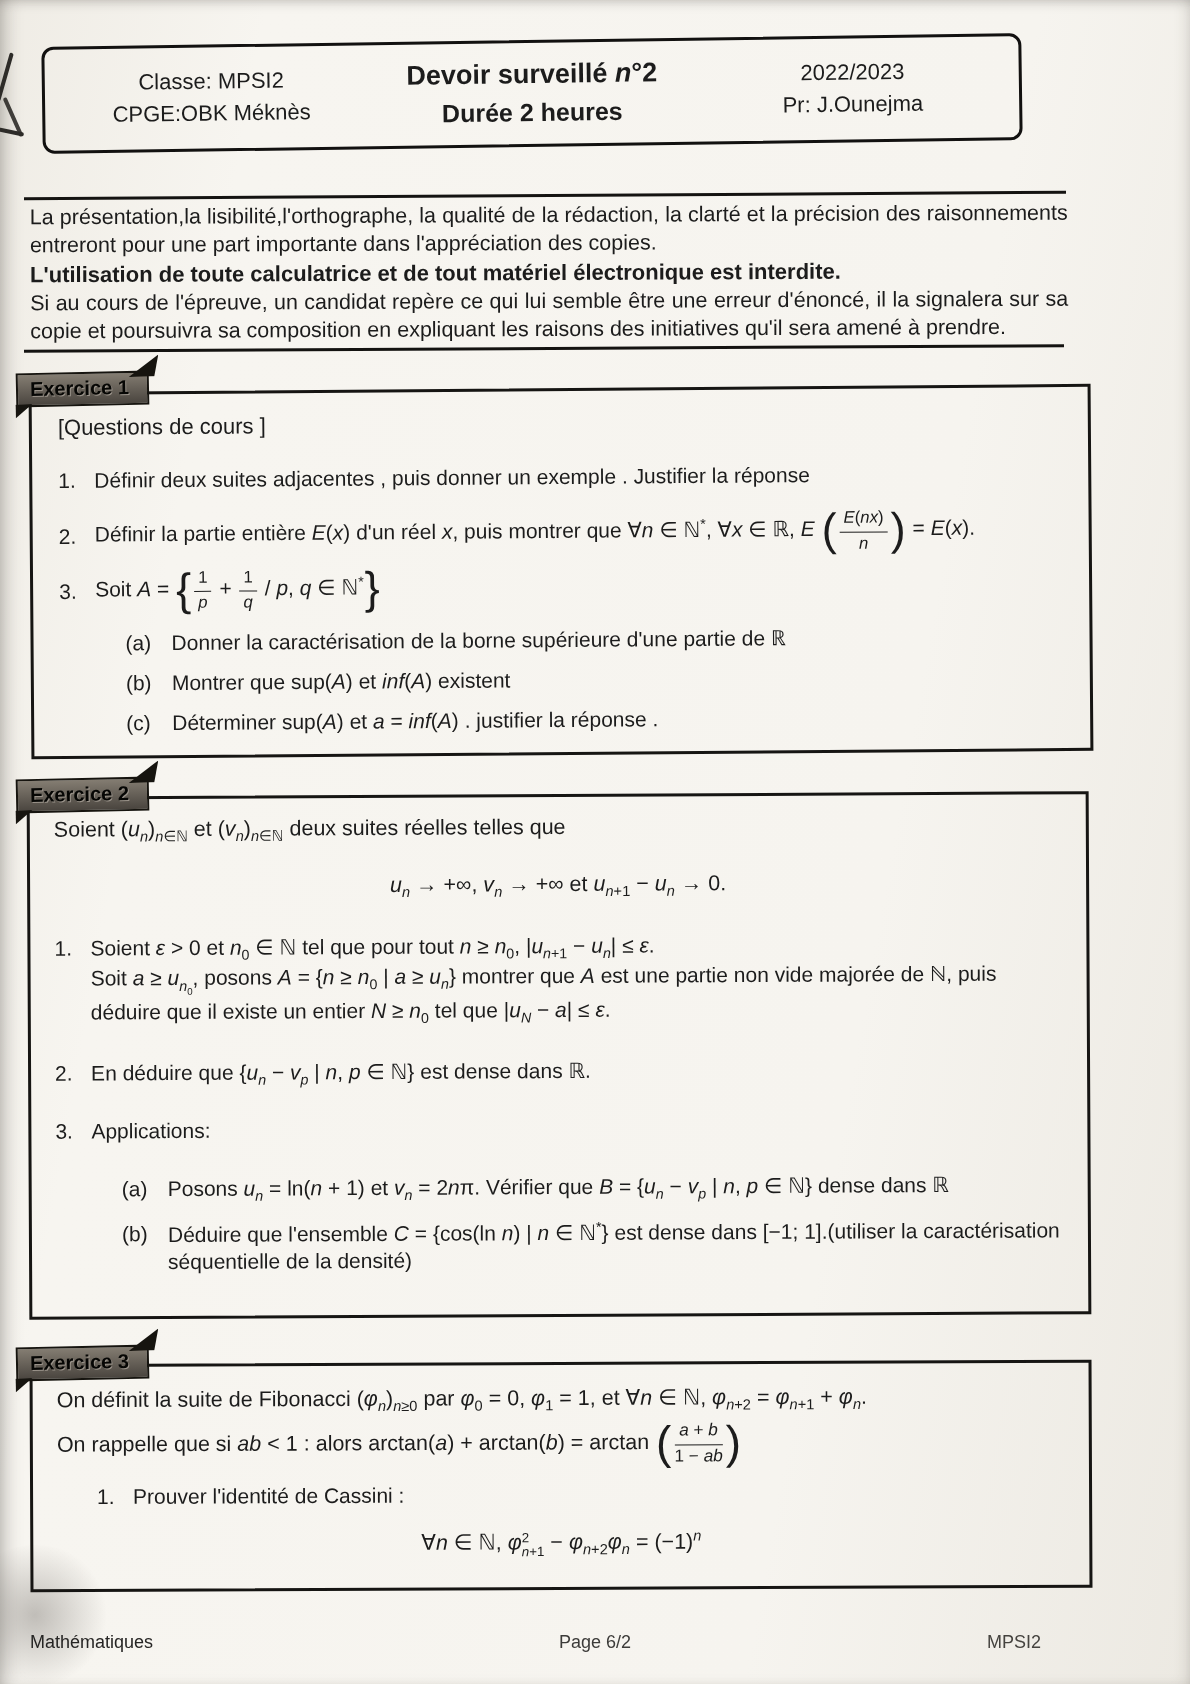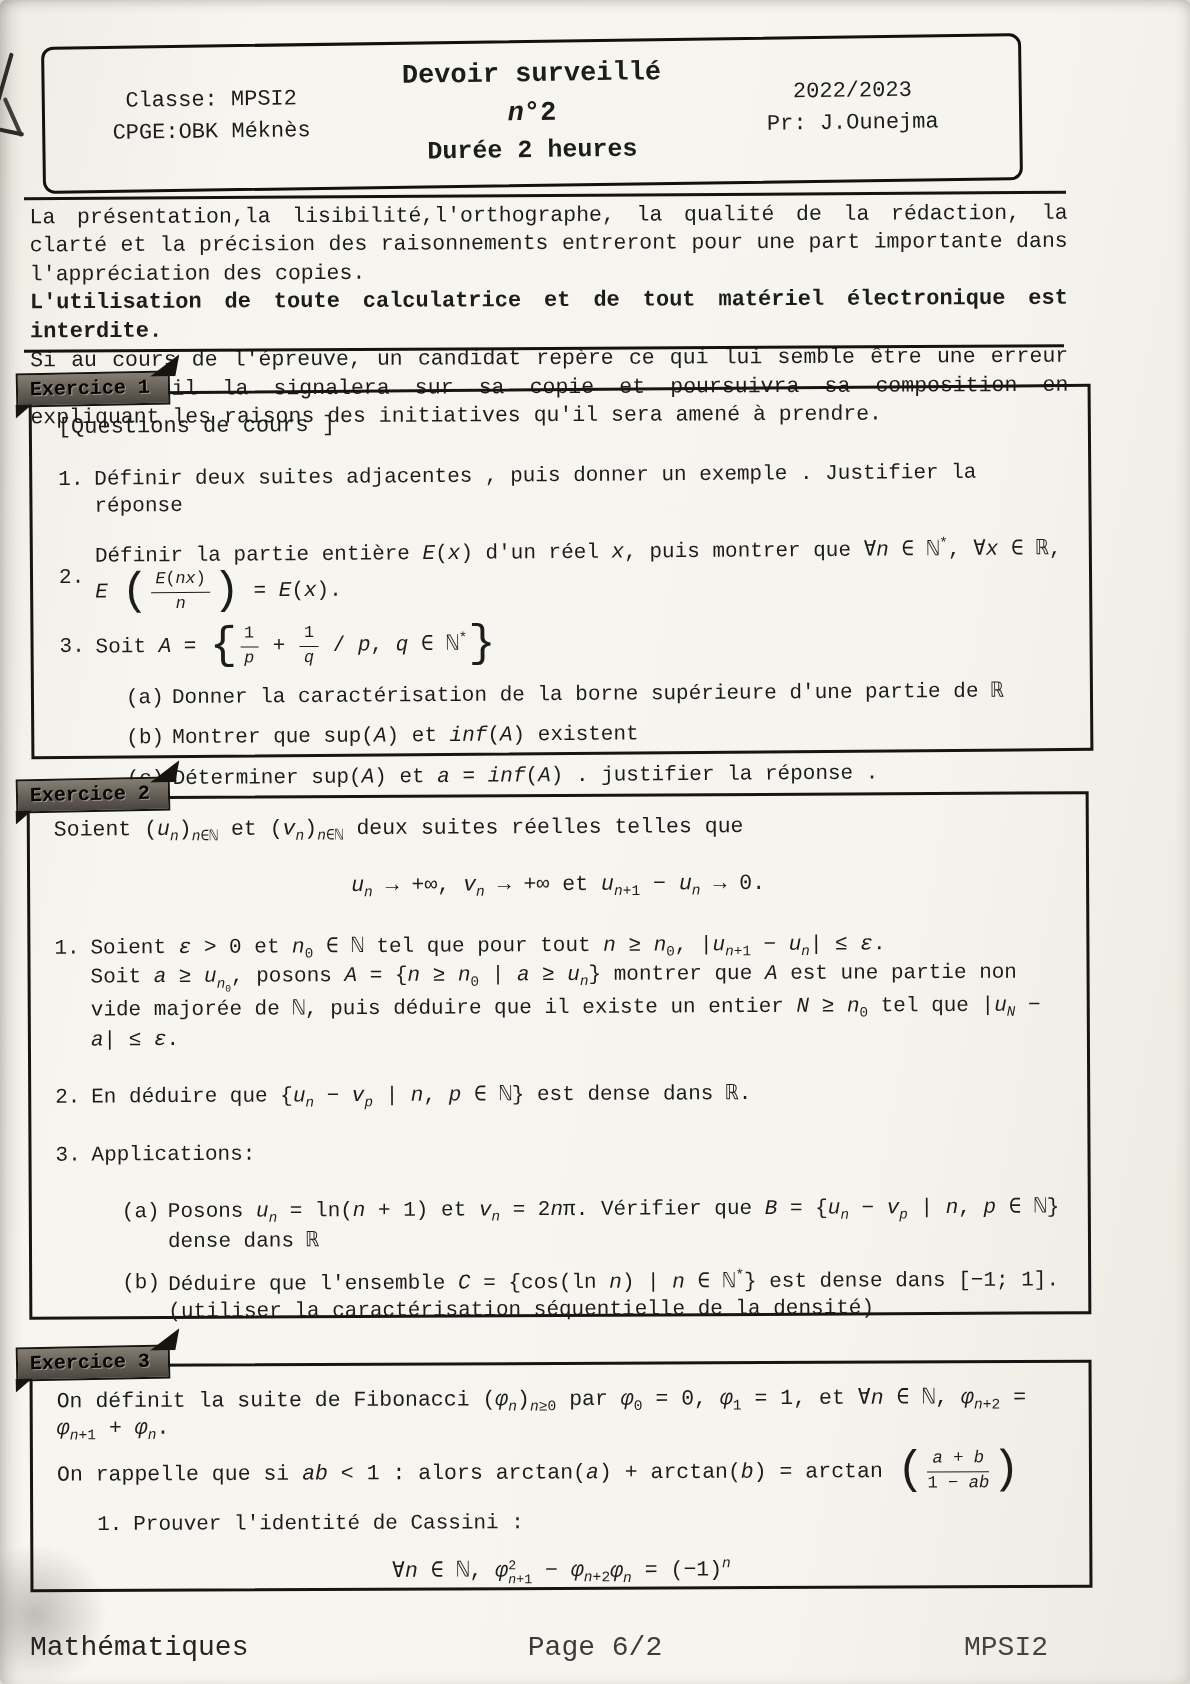--- a/index.html
+++ b/index.html
@@ -1,23 +1,22 @@
 <!DOCTYPE html>
 <html><head>
 <meta charset="utf-8">
 <style>
   html,body{margin:0;padding:0;background:#dcdad5;}
   .page{
     position:relative;width:1190px;height:1684px;overflow:hidden;
     background:linear-gradient(100deg,#efece5 0%,#f7f5f0 18%,#f6f4ef 70%,#ece9e2 100%);
-    font-family:Liberation Mono, monospace;color:#1c1c1c;
+    font-family:Liberation Sans, sans-serif;color:#1c1c1c;
     box-shadow:inset 14px 0 20px -12px rgba(60,55,50,.4),
                inset -10px 0 16px -10px rgba(60,55,50,.22),
                inset 0 10px 14px -10px rgba(60,55,50,.25);
-    border-radius:6px;
   }
   
   .art{position:absolute;background:#2d2b28;border-radius:2px;}
   .art-a{left:3px;top:52px;width:4px;height:50px;transform:rotate(16deg);}
   .art-b{left:11px;top:96px;width:4px;height:42px;transform:rotate(-24deg);opacity:.9;}
   .art-c{left:-2px;top:130px;width:26px;height:4px;transform:rotate(12deg);}
   .smudge{position:absolute;left:-40px;top:1545px;width:150px;height:140px;border-radius:50%;
     background:radial-gradient(circle,rgba(90,85,80,.35),rgba(90,85,80,0) 70%);}
   
   .header-box{
@@ -89,24 +88,24 @@
   
   i{font-style:italic;}
   sub,sup{font-size:0.68em;}
   .frac{display:inline-block;vertical-align:middle;text-align:center;font-size:0.8em;line-height:1.15;margin:0 2px;}
   .frac .num{display:block;border-bottom:1.6px solid #1c1c1c;padding:0 4px 4px;}
   .frac .den{display:block;padding-top:1px;}
   .bigp{display:inline-block;font-size:2.15em;font-weight:400;vertical-align:middle;line-height:0.85;margin:0 1px;}
   .ss{display:inline-block;vertical-align:-0.5em;font-size:0.62em;line-height:1.05;text-align:left;}
   .ss span{display:block;}
   
-  .footer{position:absolute;left:0;top:1632px;width:100%;font-size:28px;}
+  .footer{position:absolute;left:0;top:1632px;width:100%;font-size:18px;}
   .f-left{position:absolute;left:30px;color:#262524;}
   .f-center{display:block;text-align:center;color:#3c3b39;}
-  .f-right{position:absolute;right:142px;top:0;color:#45433f;margin-left:48px;}
+  .f-right{position:absolute;right:149px;top:0;color:#45433f;margin-left:48px;}
 </style>
 </head>
 <body>
 
 <div class="page">
 
   <div class="art art-a"></div>
   <div class="art art-b"></div>
   <div class="art art-c"></div>
   <div class="smudge"></div>

